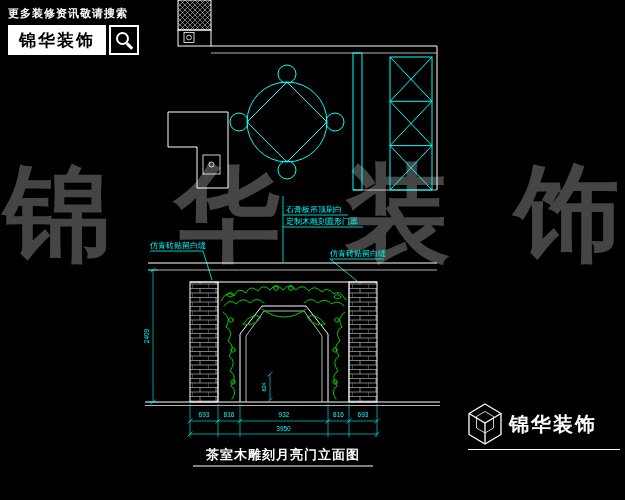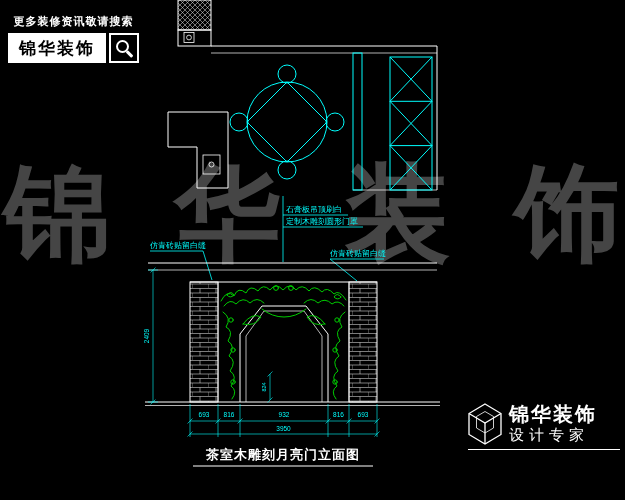--- a/index.html
+++ b/index.html
@@ -11,21 +11,21 @@
   
   .watermark { position:absolute; top:158px; left:0; width:625px; z-index:1;
     display:flex; justify-content:space-between; padding:0 4px;
     font-size:106px; font-weight:bold; color:#9a9a9a; opacity:.45; line-height:1.05;
     pointer-events:none; }
 
   
   svg.cad { position:absolute; left:0; top:0; z-index:2; }
 
   
-  .promo { position:absolute; top:14px; left:8px; z-index:3;text-align:center; }
+  .promo { position:absolute; top:6px; left:8px; z-index:3; }
   .promo-tagline { color:#fff; font-size:11px; font-weight:bold; letter-spacing:1px; margin-bottom:4px; }
   .promo-row { display:flex; align-items:stretch; }
   .brand-box { background:#fff; color:#000; width:98px; height:30px;
     display:flex; align-items:center; justify-content:center;
     font-size:17px; font-weight:bold; letter-spacing:2px; }
   .search-box { width:30px; height:30px; border:2px solid #fff; background:#000;
     margin-left:3px; display:flex; align-items:center; justify-content:center; }
   .mag { position:relative; width:13px; height:13px; border:2px solid #fff; border-radius:50%;
     margin:-4px 0 0 -4px; }
   .mag::after { content:""; position:absolute; width:3px; height:8px; background:#fff;
@@ -223,19 +223,18 @@
       <svg class="cube" width="34" height="42" viewBox="0 0 34 42">
         <g stroke="#fff" fill="none" stroke-width="1.3">
           <polygon points="17,1 33,10.5 33,31.5 17,41 1,31.5 1,10.5"></polygon>
           <polyline points="1,10.5 17,20 33,10.5"></polyline>
           <line x1="17" y1="20" x2="17" y2="41"></line>
           <polygon points="17,8.5 25.5,13.5 25.5,25 17,30 8.5,25 8.5,13.5" stroke-width="0.8"></polygon>
         </g>
       </svg>
       <div>
         <div class="footer-brand">锦华装饰</div>
-        <div class="footer-sub">设计专家</div>
       </div>
     </div>
     <div class="footer-line"></div>
   </div>
 
 </div>
 
 </body></html>

